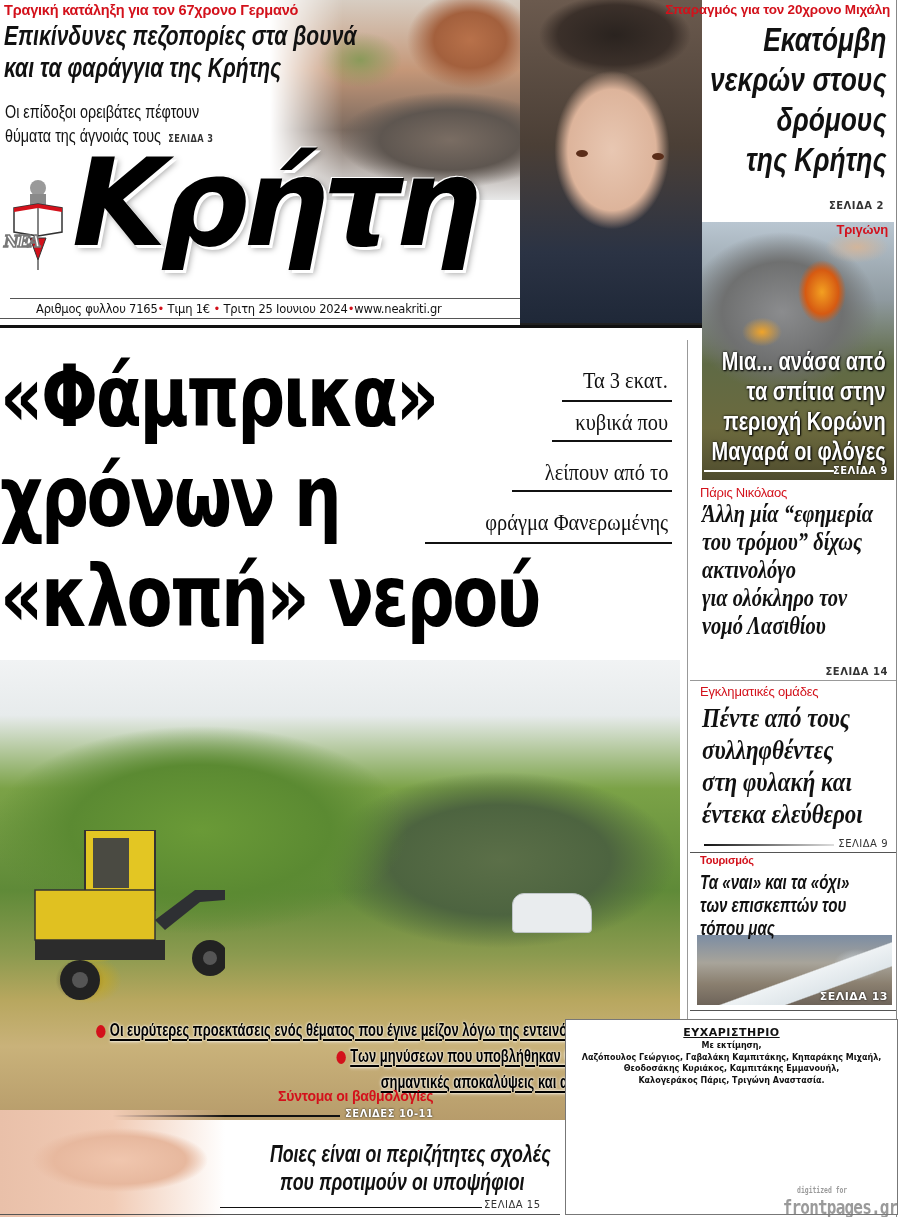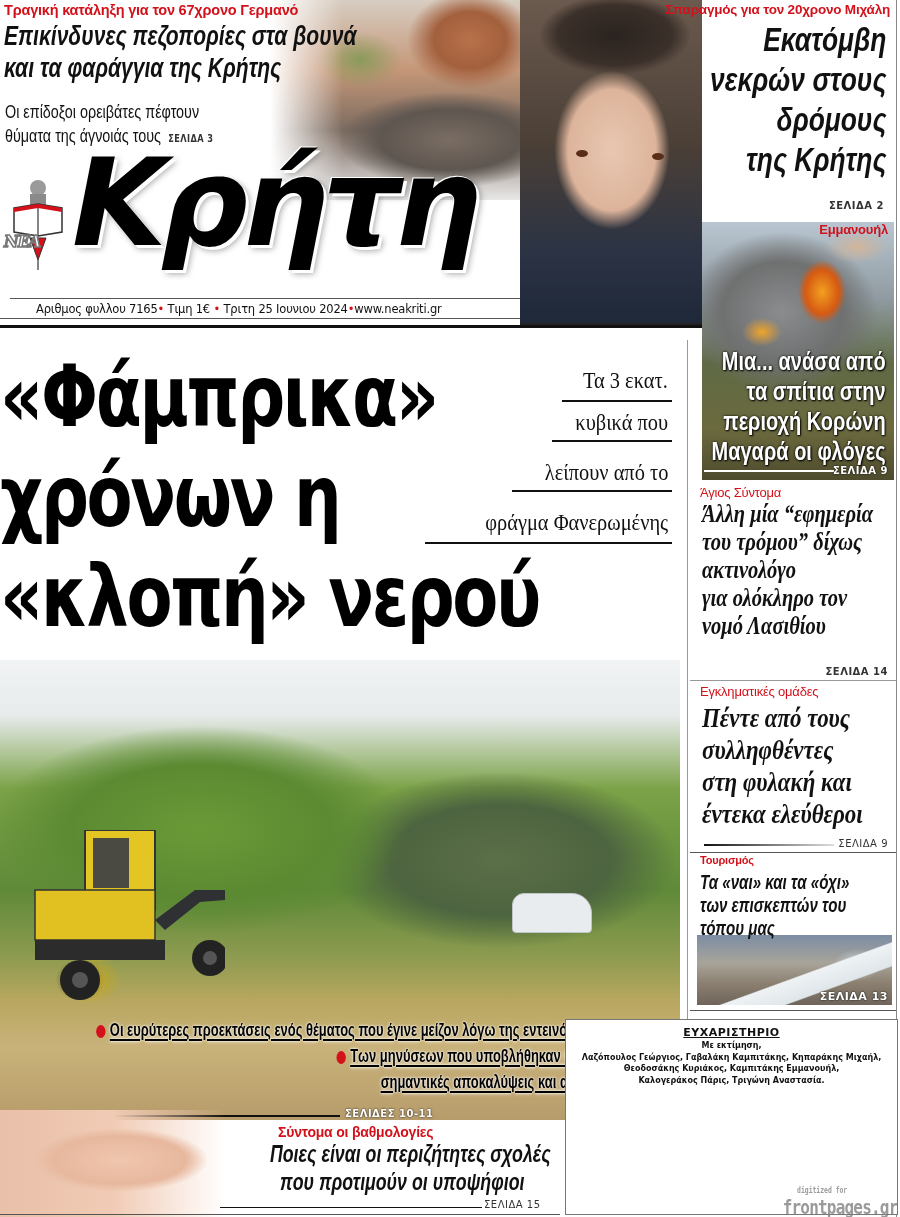--- a/index.html
+++ b/index.html
@@ -133,33 +133,33 @@
 <div class="abs kicker" style="right:10px;top:2px;font-size:13.5px">Σπαραγμός για τον 20χρονο Μιχάλη</div>
 <div class="abs" style="right:14px;top:20px;text-align:right">
   <div class="sidebar-title-condensed" style="font-size:33px;line-height:40px">Εκατόμβη</div>
   <div class="sidebar-title-condensed" style="font-size:33px;line-height:40px">νεκρών στους</div>
   <div class="sidebar-title-condensed" style="font-size:33px;line-height:40px">δρόμους</div>
   <div class="sidebar-title-condensed" style="font-size:33px;line-height:40px">της Κρήτης</div>
 </div>
 <div class="abs pageref" style="right:16px;top:200px;font-size:10px">Σελιδα 2</div>
 
 <div class="abs fire-photo"></div>
-<div class="abs kicker" style="right:12px;top:222px;font-size:13px">Εμμανουήλ</div>
+<div class="abs kicker" style="right:12px;top:222px;font-size:13px">Τριγώνη</div>
 <div class="abs" style="right:14px;top:346px;text-align:right">
   <div class="sidebar-title-condensed" style="font-style:normal;color:#fff;font-size:25px;line-height:30px;text-shadow:0 0 3px #000,1px 1px 2px #000">Μια... ανάσα από</div>
   <div class="sidebar-title-condensed" style="font-style:normal;color:#fff;font-size:25px;line-height:30px;text-shadow:0 0 3px #000,1px 1px 2px #000">τα σπίτια στην</div>
   <div class="sidebar-title-condensed" style="font-style:normal;color:#fff;font-size:25px;line-height:30px;text-shadow:0 0 3px #000,1px 1px 2px #000">περιοχή Κορώνη</div>
   <div class="sidebar-title-condensed" style="font-style:normal;color:#fff;font-size:25px;line-height:30px;text-shadow:0 0 3px #000,1px 1px 2px #000">Μαγαρά οι φλόγες</div>
 </div>
 <div class="abs" style="left:704px;top:470px;width:130px;height:2px;background:#fff"></div>
 <div class="abs pageref" style="right:12px;top:465px;color:#fff;text-shadow:0 0 2px #000">Σελιδα 9</div>
 
 <div class="abs vrule" style="left:687px;top:340px;height:680px"></div>
 
-<div class="abs kicker" style="left:700px;top:485px;font-weight:400;font-size:13px">Άγιος Σύντομα</div>
+<div class="abs kicker" style="left:700px;top:485px;font-weight:400;font-size:13px">Πάρις Νικόλαος</div>
 <div class="abs" style="left:702px;top:500px">
   <div class="serif-italic" style="font-size:25px;line-height:28px">Άλλη μία “εφημερία</div>
   <div class="serif-italic" style="font-size:25px;line-height:28px">του τρόμου” δίχως</div>
   <div class="serif-italic" style="font-size:25px;line-height:28px">ακτινολόγο</div>
   <div class="serif-italic" style="font-size:25px;line-height:28px">για ολόκληρο τον</div>
   <div class="serif-italic" style="font-size:25px;line-height:28px">νομό Λασιθίου</div>
 </div>
 <div class="abs pageref" style="right:12px;top:666px">Σελιδα 14</div>
 <div class="abs hrule" style="left:690px;top:680px;width:206px"></div>
 
@@ -228,21 +228,21 @@
   <div class="photo-caption" style="font-size:18px"><span class="bullet"></span><span>Των μηνύσεων που υποβλήθηκαν θα ακολουθήσουν</span></div>
 </div>
 <div class="abs" style="right:225px;top:1072px;text-align:right">
   <div class="photo-caption" style="font-size:18px">σημαντικές αποκαλύψεις και απόδοση ευθυνών</div>
 </div>
 <div class="abs rule" style="left:0;top:1115px;width:340px;height:2px"></div>
 <div class="abs pageref" style="left:345px;top:1108px;font-size:10px;color:#fff;text-shadow:0 0 2px #000">Σελιδες 10-11</div>
 
 <div class="abs" style="left:0;top:1120px;width:560px;height:97px;background:#fff"></div>
 <div class="abs hand-photo"></div>
-<div class="abs kicker" style="left:278px;top:1124px;font-size:14px">Σύντομα οι βαθμολογίες</div>
+<div class="abs kicker" style="left:278px;top:1088px;font-size:14px">Σύντομα οι βαθμολογίες</div>
 <div class="abs" style="left:270px;top:1140px">
   <div class="cond" style="font-size:24px;line-height:28px;transform:scaleX(.74);white-space:nowrap">Ποιες είναι οι περιζήτητες σχολές</div>
   <div class="cond" style="font-size:24px;line-height:28px;transform:scaleX(.74);white-space:nowrap;margin-left:10px">που προτιμούν οι υποψήφιοι</div>
 </div>
 <div class="abs rule" style="left:220px;top:1207px;width:262px;height:1px"></div>
 <div class="abs pageref" style="left:484px;top:1199px;font-weight:400;font-size:10px">Σελιδα 15</div>
 <div class="abs hrule" style="left:0;top:1214px;width:560px;background:#555"></div>
 
 <div class="abs notice-box">
   <div class="notice-title">ΕΥΧΑΡΙΣΤΗΡΙΟ</div>

